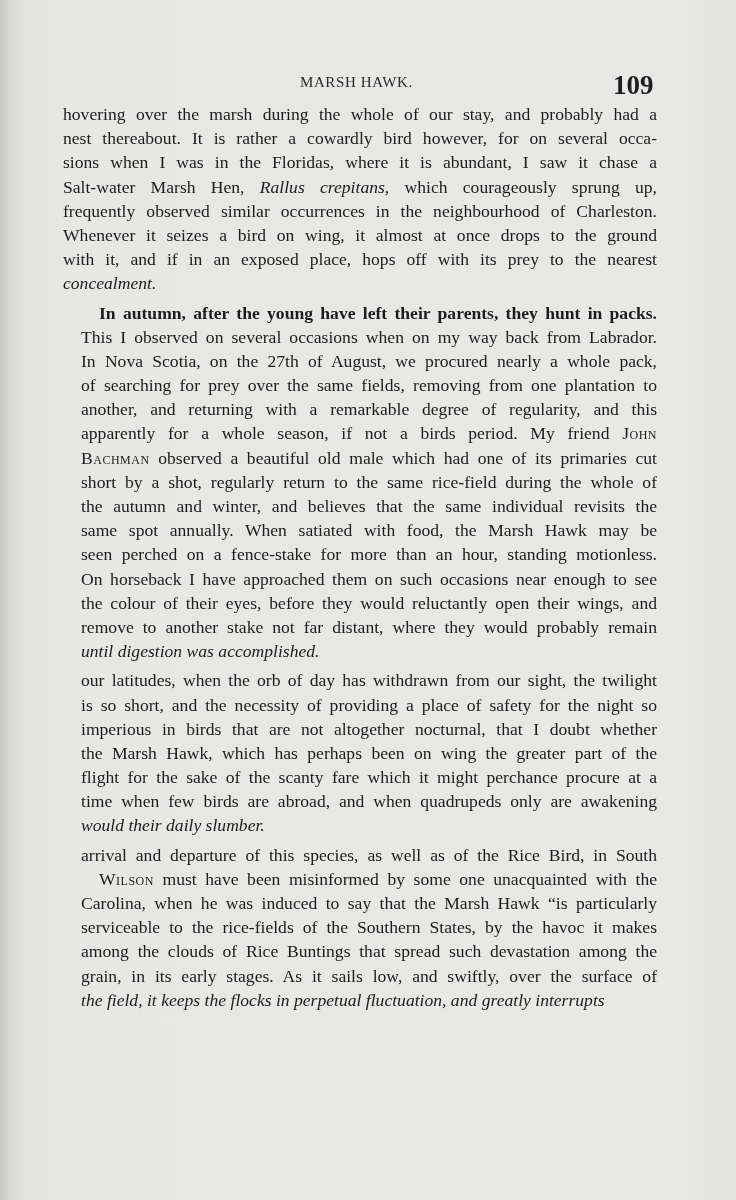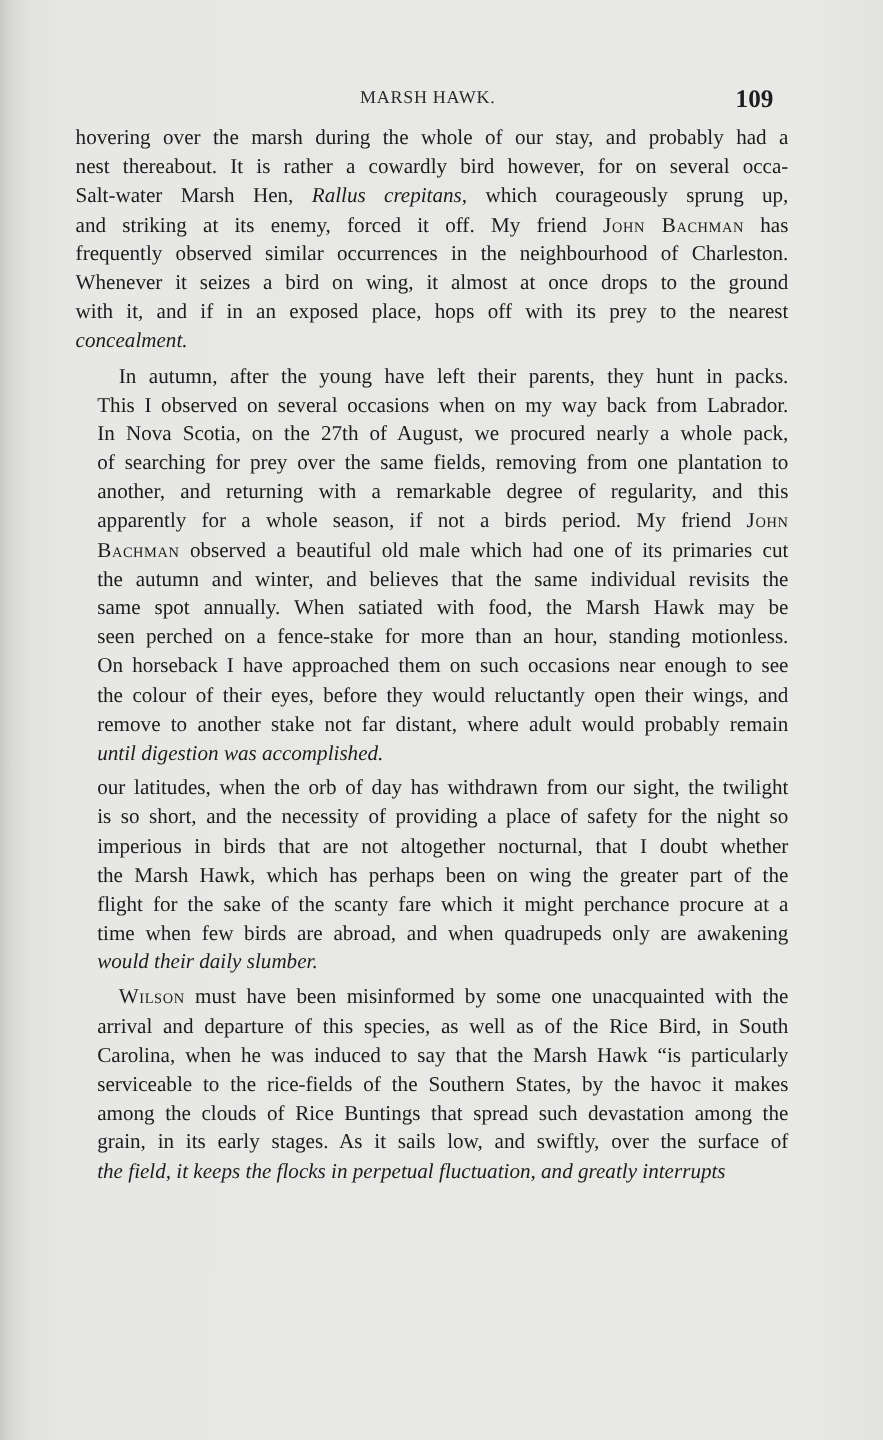--- a/index.html
+++ b/index.html
@@ -15,21 +15,21 @@
   .page { position: absolute; left: 0; top: 16px; width: 736px; height: 1200px; margin-top: 12px; }
   .running-head {
     position: absolute; top: 42px; left: 0; width: 736px; height: 30px;
   }
   .running-title {
     position: absolute; left: 300px; top: 4px;
     font-size: 15px; letter-spacing: 0.6px; color: #2a2a2a;
   }
   .page-number {
     position: absolute; left: 613px; top: 0px;
-    font-size: 21px; font-weight: bold; color: #1e1e1e;
+    font-size: 27px; font-weight: bold; color: #1e1e1e;
   }
   .body-text {
     position: absolute; left: 63px; top: 74px; width: 594px;
     font-size: 17.6px; line-height: 24.2px;
     text-align: justify;
   }
   .para { margin: 0; text-indent: 0; }
   .para + .para { margin-top: 5px; text-indent: 18px; }
   .line { display: block; text-align: justify; text-align-last: justify; white-space: nowrap; height: 24.2px; }
   .line.last { text-align-last: left; font-style: italic; }
@@ -41,55 +41,56 @@
 
 <div class="page">
   <div class="running-head">
     <span class="running-title">MARSH HAWK.</span>
     <span class="page-number">109</span>
   </div>
   <div class="body-text" id="body-text">
       <div class="para">
         <span class="line"><span>hovering over the marsh during the whole of our stay, and probably had a</span></span>
         <span class="line"><span>nest thereabout.  It is rather a cowardly bird however, for on several occa-</span></span>
+        <span class="line"><span>sions when I was in the Floridas, where it is abundant, I saw it chase a</span></span>
         <span class="line"><span>Salt-water Marsh Hen, </span><span class="it">Rallus crepitans</span><span>, which courageously sprung up,</span></span>
-        <span class="line"><span>and striking at its enemy, forced it off.  My friend </span><span class="sc">John Bachman</span><span> has</span></span>
         <span class="line"><span>frequently observed similar occurrences in the neighbourhood of Charleston.</span></span>
         <span class="line"><span>Whenever it seizes a bird on wing, it almost at once drops to the ground</span></span>
         <span class="line"><span>with it, and if in an exposed place, hops off with its prey to the nearest</span></span>
         <span class="line last"><span>concealment.</span></span>
       </div>
       <div class="para">
-        <span class="line" style="padding-left: 18px;"><span>In autumn, after the young have left their parents, they hunt in packs.</span></span>
+        <span class="line" style="padding-left: 18px; font-weight: bold;"><span>In autumn, after the young have left their parents, they hunt in packs.</span></span>
         <span class="line"><span>This I observed on several occasions when on my way back from Labrador.</span></span>
         <span class="line"><span>In Nova Scotia, on the 27th of August, we procured nearly a whole pack,</span></span>
         <span class="line"><span>of searching for prey over the same fields, removing from one plantation to</span></span>
         <span class="line"><span>another, and returning with a remarkable degree of regularity, and this</span></span>
         <span class="line"><span>apparently for a whole season, if not a birds period.  My friend </span><span class="sc">John</span></span>
         <span class="line"><span class="sc">Bachman</span><span> observed a beautiful old male which had one of its primaries cut</span></span>
+        <span class="line"><span>short by a shot, regularly return to the same rice-field during the whole of</span></span>
         <span class="line"><span>the autumn and winter, and believes that the same individual revisits the</span></span>
         <span class="line"><span>same spot annually.  When satiated with food, the Marsh Hawk may be</span></span>
         <span class="line"><span>seen perched on a fence-stake for more than an hour, standing motionless.</span></span>
         <span class="line"><span>On horseback I have approached them on such occasions near enough to see</span></span>
         <span class="line"><span>the colour of their eyes, before they would reluctantly open their wings, and</span></span>
-        <span class="line"><span>remove to another stake not far distant, where adult would probably remain</span></span>
+        <span class="line"><span>remove to another stake not far distant, where they would probably remain</span></span>
         <span class="line last"><span>until digestion was accomplished.</span></span>
       </div>
       <div class="para">
         <span class="line"><span>our latitudes, when the orb of day has withdrawn from our sight, the twilight</span></span>
         <span class="line"><span>is so short, and the necessity of providing a place of safety for the night so</span></span>
         <span class="line"><span>imperious in birds that are not altogether nocturnal, that I doubt whether</span></span>
         <span class="line"><span>the Marsh Hawk, which has perhaps been on wing the greater part of the</span></span>
         <span class="line"><span>flight for the sake of the scanty fare which it might perchance procure at a</span></span>
         <span class="line"><span>time when few birds are abroad, and when quadrupeds only are awakening</span></span>
         <span class="line last"><span>would their daily slumber.</span></span>
       </div>
       <div class="para">
+        <span class="line"><span>arrival and departure of this species, as well as of the Rice Bird, in South</span></span>
         <span class="line" style="padding-left: 18px;"><span class="sc">Wilson</span><span> must have been misinformed by some one unacquainted with the</span></span>
-        <span class="line"><span>arrival and departure of this species, as well as of the Rice Bird, in South</span></span>
         <span class="line"><span>Carolina, when he was induced to say that the Marsh Hawk “is particularly</span></span>
         <span class="line"><span>serviceable to the rice-fields of the Southern States, by the havoc it makes</span></span>
         <span class="line"><span>among the clouds of Rice Buntings that spread such devastation among the</span></span>
         <span class="line"><span>grain, in its early stages.  As it sails low, and swiftly, over the surface of</span></span>
         <span class="line last"><span>the field, it keeps the flocks in perpetual fluctuation, and greatly interrupts</span></span>
       </div>
     </div>
 </div>
 
 </body></html>

